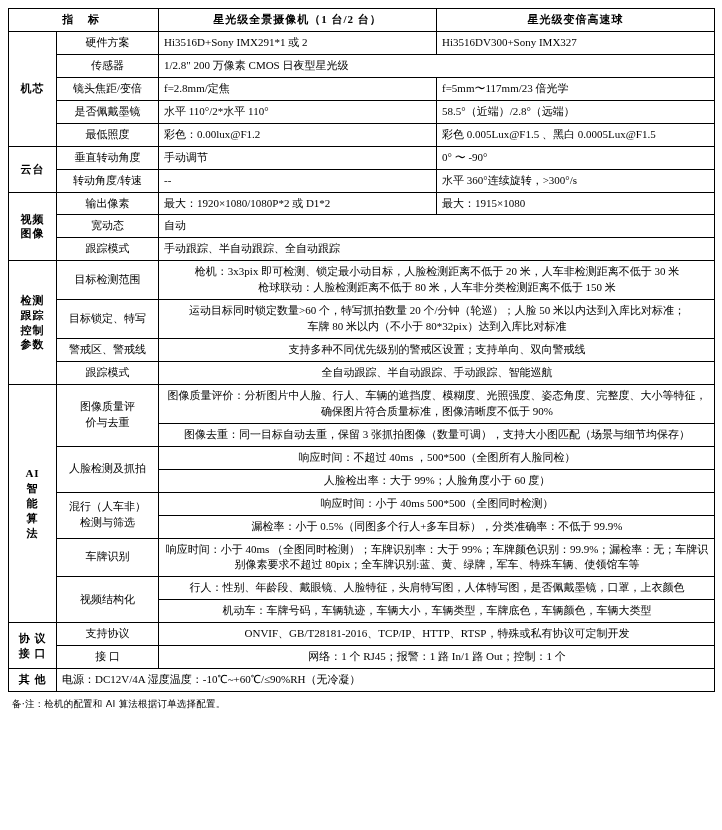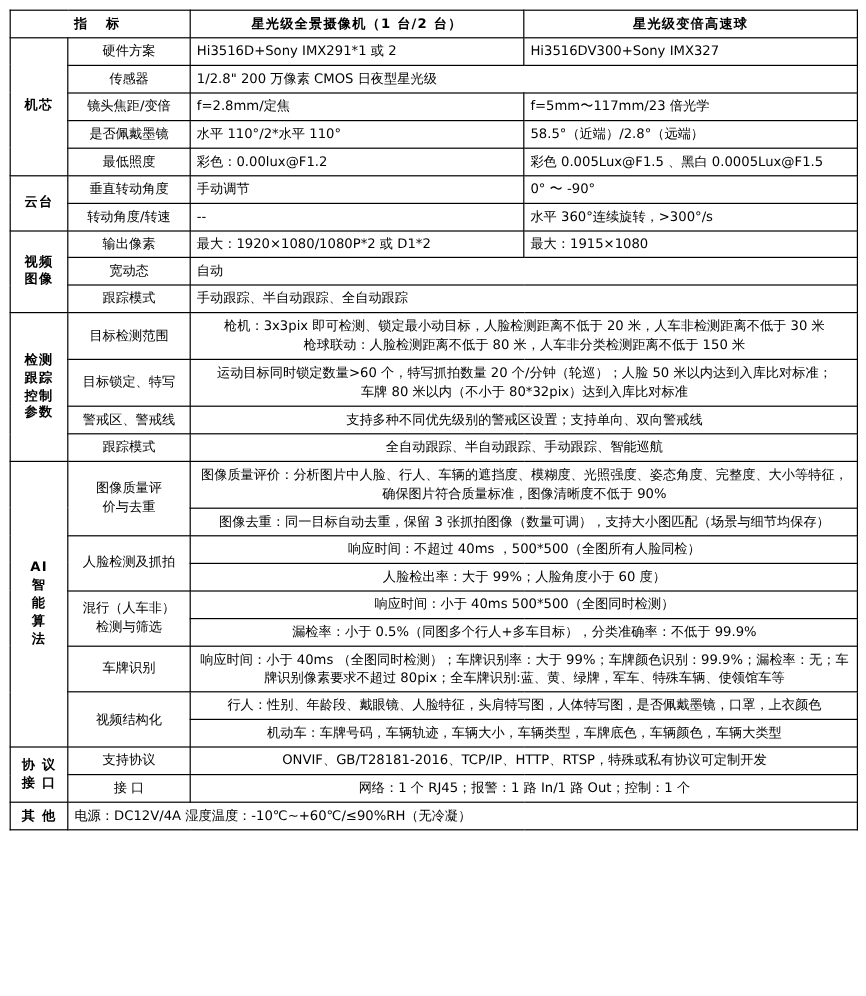--- a/index.html
+++ b/index.html
@@ -18,20 +18,21 @@
     position: relative;
     width: 722px;
     height: 830px;
     box-sizing: border-box;
     padding: 8px 8px 0 8px;
   }
   table.spec {
     border-collapse: collapse;
     width: 706px;
     table-layout: fixed;
+    font-family: Liberation Serif, serif;
   }
   table.spec td {
     border: 1px solid #000000;
     padding: 3px 5px;
     vertical-align: middle;
     line-height: 1.45;
     font-size: 11px;
     word-break: break-word;
   }
   td.cat {
@@ -237,13 +238,14 @@
         <td class="val left" colspan="2">网络：1 个 RJ45；报警：1 路 In/1 路 Out；控制：1 个</td>
       </tr>
 
       <tr>
         <td class="cat">其 他</td>
         <td class="val" colspan="3">电源：DC12V/4A    湿度温度：-10℃~+60℃/≤90%RH（无冷凝）</td>
       </tr>
     </tbody>
   </table>
 
+  <div class="note">备·注：枪机的配置和 AI 算法根据订单选择配置。</div>
 </div>
 
 </body></html>

